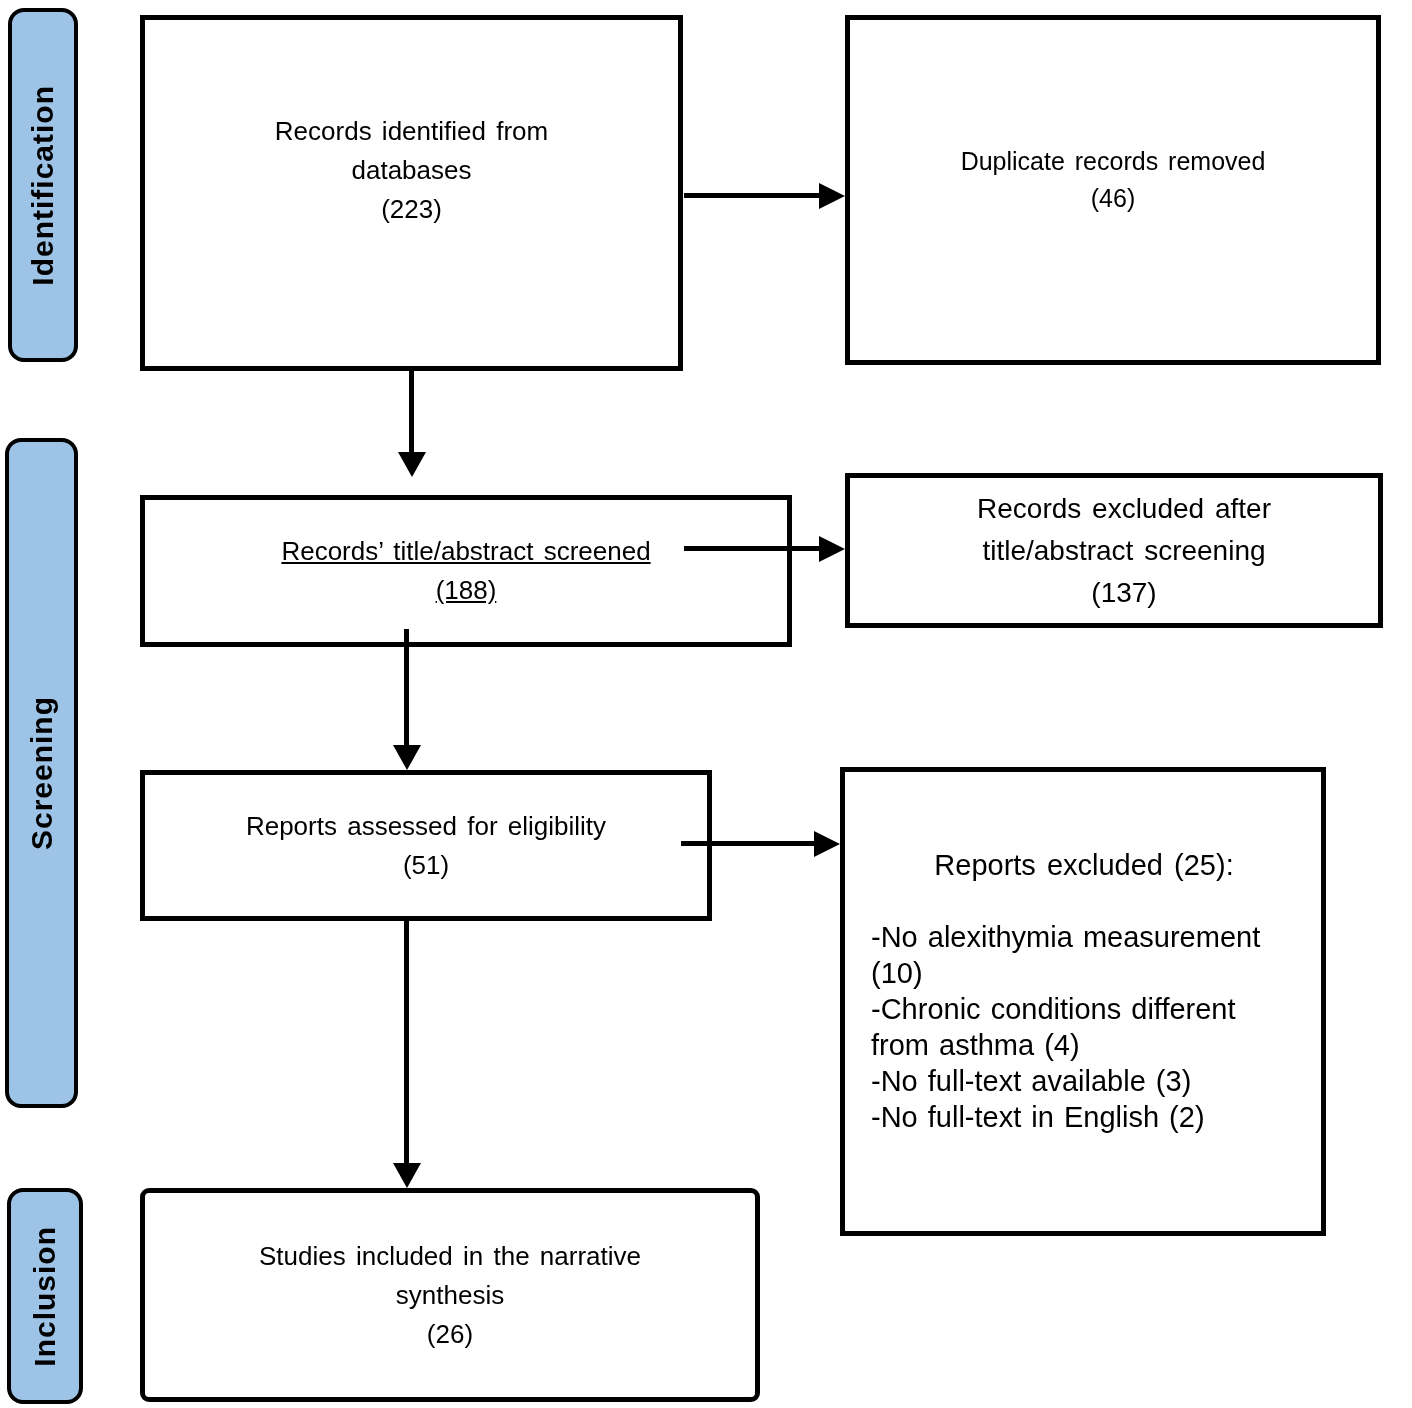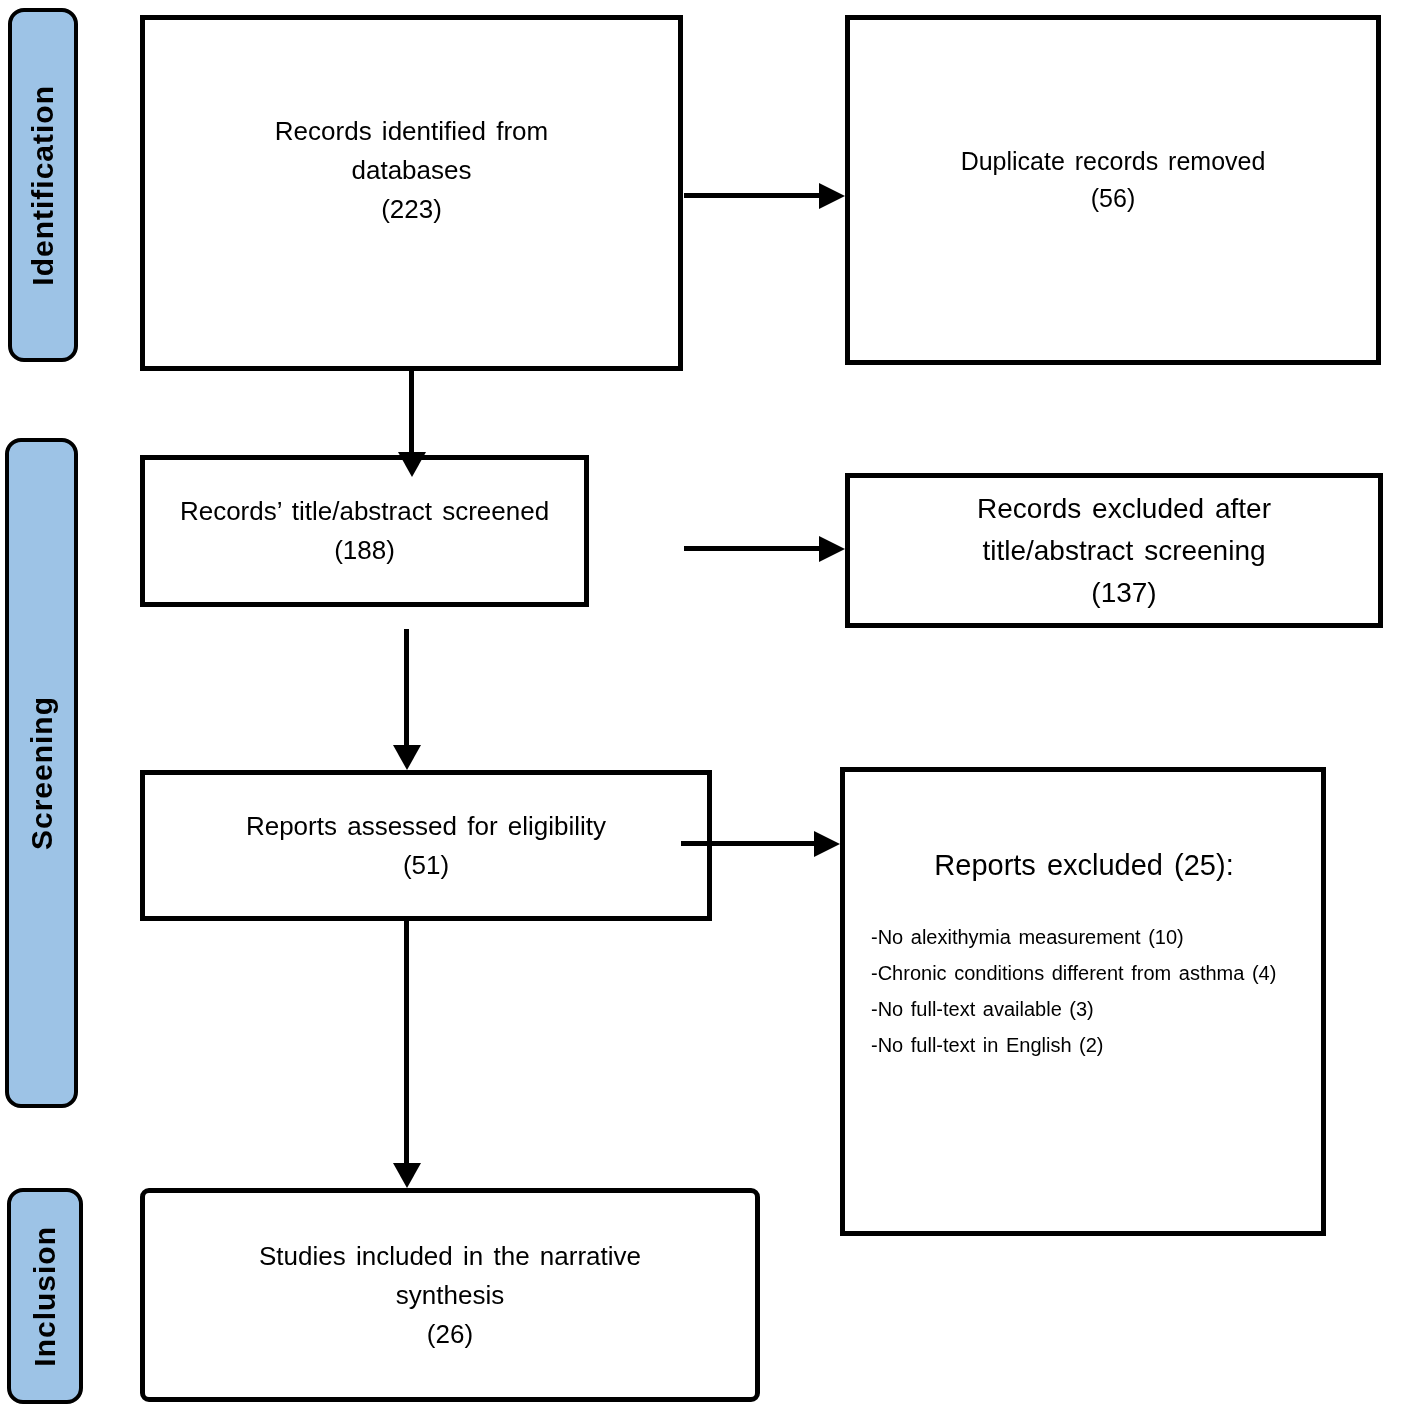--- a/index.html
+++ b/index.html
@@ -61,21 +61,21 @@
   }
   #box-reports-excluded .excl-heading {
     display: block;
     text-align: center;
     font-size: 29px;
     line-height: 36px;
     margin-bottom: 36px;
     word-spacing: 3px;
   }
   #box-reports-excluded .reason-line {
-    font-size: 20px;
+    font-size: 29px;
     line-height: 36px;
     word-spacing: 2px;
   }
 
   
   .hline, .vline { position: absolute; background: var(--border, #000); }
   .hline { height: 5px; }
   .vline { width: 5px; }
   .head-right {
     position: absolute; width: 0; height: 0;
@@ -104,39 +104,39 @@
   <div class="stage" style="left:7px; top:1188px; width:76px; height:216px;">
     <span class="stage-text">Inclusion</span>
   </div>
 
   <div class="fbox" style="left:140px; top:15px; width:543px; height:356px; padding-bottom:46px;">
     <div class="lines fs-left">Records identified from
 databases
 (223)</div>
   </div>
 
-  <div class="fbox" style="left:140px; top:455px; width:449px; height:152px;">
+  <div class="fbox" style="left:140px; top:495px; width:652px; height:152px;text-decoration:underline;">
     <div class="lines fs-left">Records’ title/abstract screened
 (188)</div>
   </div>
 
   <div class="fbox" style="left:140px; top:770px; width:572px; height:151px;">
     <div class="lines fs-left">Reports assessed for eligibility
 (51)</div>
   </div>
 
   <div class="fbox" style="left:140px; top:1188px; width:620px; height:214px;border-radius:9px;">
     <div class="lines fs-left">Studies included in the narrative
 synthesis
 (26)</div>
   </div>
 
   <div class="fbox" style="left:845px; top:15px; width:536px; height:350px; padding-bottom:20px;">
     <div class="lines fs-r1">Duplicate records removed
-(56)</div>
+(46)</div>
   </div>
 
   <div class="fbox" style="left:845px; top:473px; width:538px; height:155px;">
     <div class="lines fs-r2">Records excluded after
 title/abstract screening
 (137)</div>
   </div>
 
   <div class="fbox" id="box-reports-excluded" style="left:840px; top:767px; width:486px; height:469px;">
     <span class="excl-heading">Reports excluded (25):</span>

